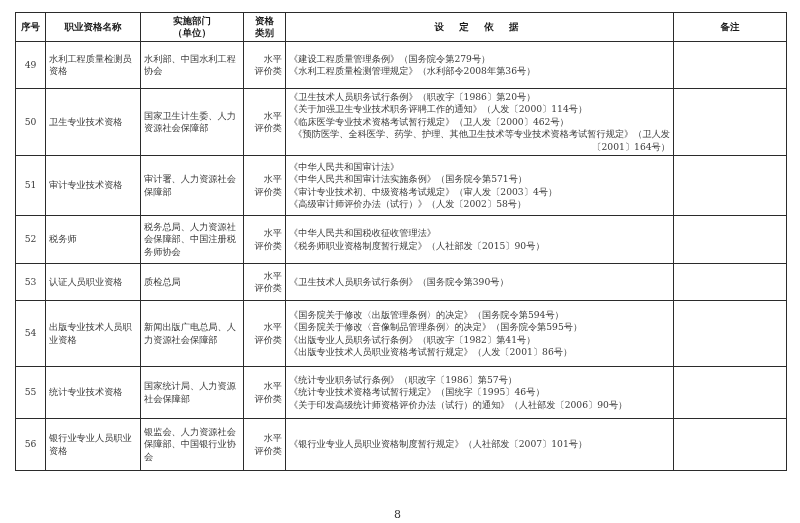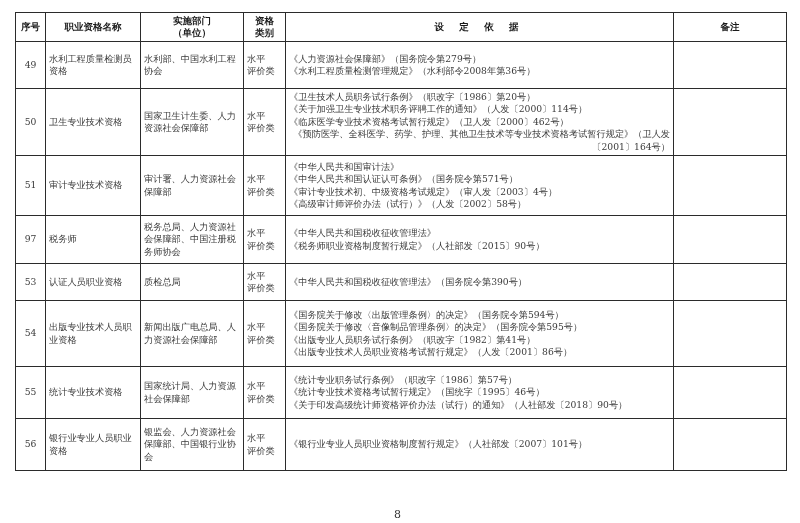--- a/index.html
+++ b/index.html
@@ -13,21 +13,21 @@
     border: 1.2px solid #2b2b2b; padding: 0 3px; vertical-align: middle;
     font-size: 9.2px; line-height: 12.5px;
   }
   table.qual th {
     font-family: "DejaVu Sans", "Liberation Sans", sans-serif;
     font-weight: bold; font-size: 9.5px; color: #1a1a1a; text-align: center;
     line-height: 12px;
   }
   th.basis-head { letter-spacing: 6px; }
   td.num { text-align: center; }
-  td.cat { text-align: left; line-height: 13px; }
+  td.cat { text-align: right; line-height: 13px; }
   td.basis div { white-space: nowrap; }
   td.basis div.wrap { white-space: normal; text-align: right; }
   .pageno { position: absolute; left: 394px; top: 508px; font-size: 11px; color: #333;
             font-family: "DejaVu Serif", serif; }
 </style>
 </head>
 <body>
 
 <table class="qual">
   <colgroup>
@@ -57,21 +57,21 @@
   <tbody id="rows">
       <tr style="height: 47px;">
         <td class="num">49</td>
         <td>水利工程质量检测员资格</td>
         <td>水利部、中国水利工程协会</td>
         <td class="cat">
           <div>水平</div>
           <div>评价类</div>
         </td>
         <td class="basis">
-          <div>《人力资源社会保障部》（国务院令第279号）</div>
+          <div>《建设工程质量管理条例》（国务院令第279号）</div>
           <div>《水利工程质量检测管理规定》（水利部令2008年第36号）</div>
         </td>
         <td></td>
       </tr>
       <tr style="height: 67px;">
         <td class="num">50</td>
         <td>卫生专业技术资格</td>
         <td>国家卫生计生委、人力资源社会保障部</td>
         <td class="cat">
           <div>水平</div>
@@ -88,28 +88,28 @@
       <tr style="height: 60px;">
         <td class="num">51</td>
         <td>审计专业技术资格</td>
         <td>审计署、人力资源社会保障部</td>
         <td class="cat">
           <div>水平</div>
           <div>评价类</div>
         </td>
         <td class="basis">
           <div>《中华人民共和国审计法》</div>
-          <div>《中华人民共和国认证认可条例》（国务院令第571号）</div>
+          <div>《中华人民共和国审计法实施条例》（国务院令第571号）</div>
           <div>《审计专业技术初、中级资格考试规定》（审人发〔2003〕4号）</div>
           <div>《高级审计师评价办法（试行）》（人发〔2002〕58号）</div>
         </td>
         <td></td>
       </tr>
       <tr style="height: 48px;">
-        <td class="num">97</td>
+        <td class="num">52</td>
         <td>税务师</td>
         <td>税务总局、人力资源社会保障部、中国注册税务师协会</td>
         <td class="cat">
           <div>水平</div>
           <div>评价类</div>
         </td>
         <td class="basis">
           <div>《中华人民共和国税收征收管理法》</div>
           <div>《税务师职业资格制度暂行规定》（人社部发〔2015〕90号）</div>
         </td>
@@ -117,21 +117,21 @@
       </tr>
       <tr style="height: 37px;">
         <td class="num">53</td>
         <td>认证人员职业资格</td>
         <td>质检总局</td>
         <td class="cat">
           <div>水平</div>
           <div>评价类</div>
         </td>
         <td class="basis">
-          <div>《中华人民共和国税收征收管理法》（国务院令第390号）</div>
+          <div>《卫生技术人员职务试行条例》（国务院令第390号）</div>
         </td>
         <td></td>
       </tr>
       <tr style="height: 66px;">
         <td class="num">54</td>
         <td>出版专业技术人员职业资格</td>
         <td>新闻出版广电总局、人力资源社会保障部</td>
         <td class="cat">
           <div>水平</div>
           <div>评价类</div>
@@ -148,21 +148,21 @@
         <td class="num">55</td>
         <td>统计专业技术资格</td>
         <td>国家统计局、人力资源社会保障部</td>
         <td class="cat">
           <div>水平</div>
           <div>评价类</div>
         </td>
         <td class="basis">
           <div>《统计专业职务试行条例》（职改字〔1986〕第57号）</div>
           <div>《统计专业技术资格考试暂行规定》（国统字〔1995〕46号）</div>
-          <div>《关于印发高级统计师资格评价办法（试行）的通知》（人社部发〔2018〕90号）</div>
+          <div>《关于印发高级统计师资格评价办法（试行）的通知》（人社部发〔2006〕90号）</div>
         </td>
         <td></td>
       </tr>
       <tr style="height: 52px;">
         <td class="num">56</td>
         <td>银行业专业人员职业资格</td>
         <td>银监会、人力资源社会保障部、中国银行业协会</td>
         <td class="cat">
           <div>水平</div>
           <div>评价类</div>

